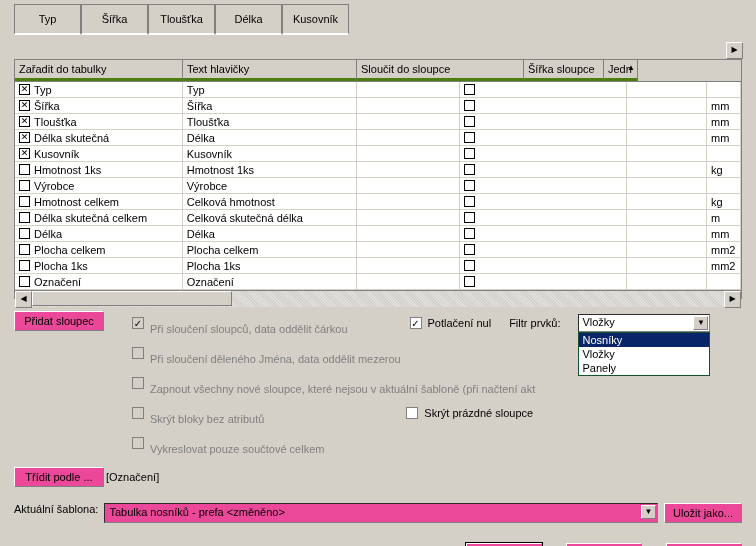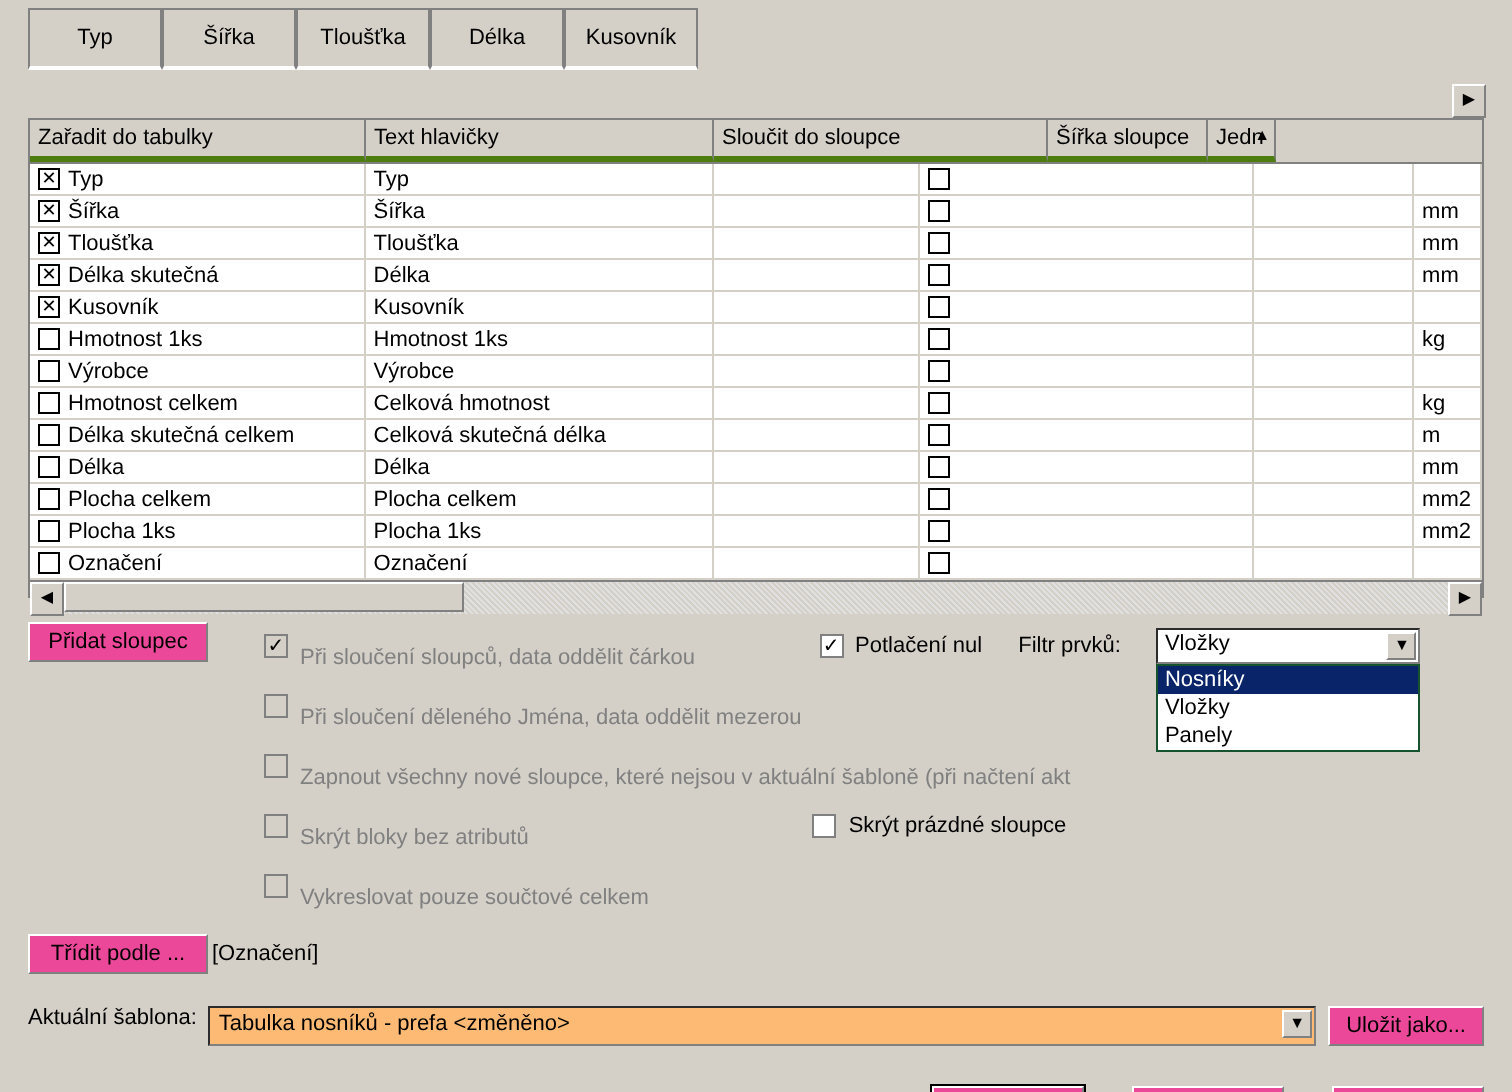--- a/index.html
+++ b/index.html
@@ -37,21 +37,21 @@
 .filt { display: flex; align-items: flex-end; gap: 6px; }
 .dd { position: relative; }
 .ddbox { width: 132px; border: 1px inset #808080; background: #fff; padding: 1px 18px 1px 3px; height: 18px; position: relative; }
 .ddarrow { position: absolute; right: 1px; top: 1px; width: 15px; height: 14px; background: #d4d0c8; border: 1px solid #fff; border-right-color: #808080; border-bottom-color: #808080; text-align: center; font-size: 8px; line-height: 12px; }
 .ddlist { border: 1px solid #14532d; background: #fff; width: 132px; position: absolute; top: 18px; }
 .ddlist div { padding: 1px 3px; }
 .ddlist .sel { background: #0a246a; color: #fff; }
 
 .sortrow { padding: 6px 14px; display: flex; align-items: center; gap: 2px; }
 .tpl { padding: 10px 14px; display: flex; gap: 6px; }
-.tplbox { flex: 1; border: 1px inset #808080; background: #fdba74; padding: 2px 18px 2px 4px; height: 20px; position: relative; }
+.tplbox { flex: 1; border: 1px inset #808080; background: #ec4899; padding: 2px 18px 2px 4px; height: 20px; position: relative; }
 .saveasbtn { white-space: nowrap; min-width: 76px; }
 .bottom { padding: 10px 14px; display: flex; justify-content: flex-end; gap: 24px; }
 .bottom .btn { min-width: 76px; }
 .okbtn { box-shadow: 0 0 0 1px #000; }
 </style>
 </head>
 <body>
 
 <div class="tabs" id="tabs">
     <div class="tab">Typ</div>

